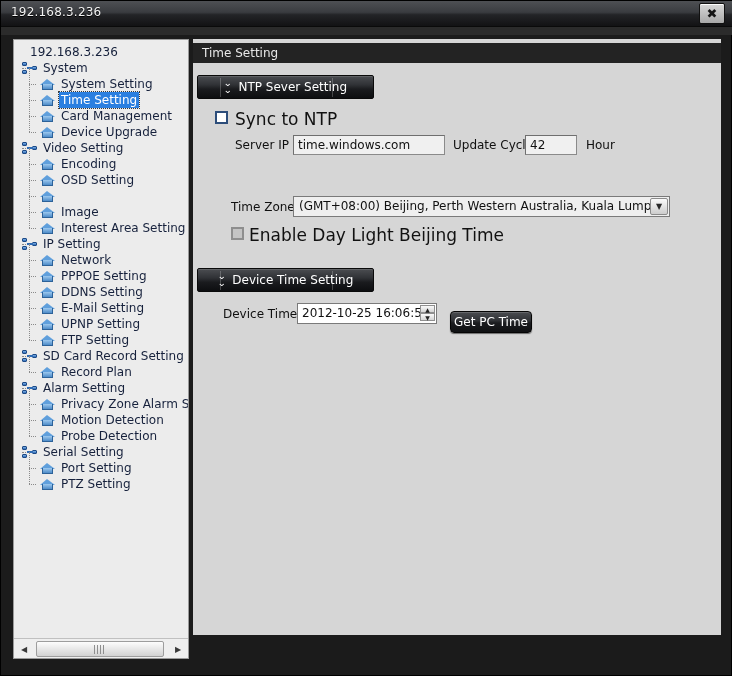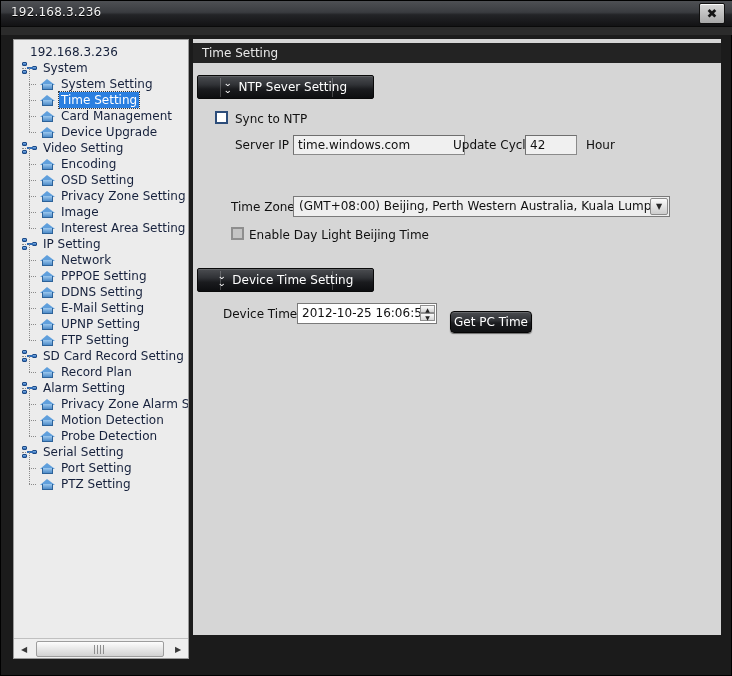--- a/index.html
+++ b/index.html
@@ -271,21 +271,21 @@
     border: 2px solid #2d4d7a;
     cursor: pointer;
   }
   .cbox.disabled {
     background: #c4c4c4;
     border: 2px solid #8e8e8e;
     cursor: default;
   }
   .cbox-label {
     position: absolute;
-    font-size: 12px;
+    font-size: 17px;
     color: #111;
     line-height: 14px;
   }
 
   
   #tz-combo {
     position: absolute; left: 100px; top: 157px;
     width: 377px; height: 21px;
     background: #efefef;
     border: 1px solid #7a7a7a;
@@ -435,21 +435,20 @@
             <span class="roof"></span>
             <span class="body"></span>
           </span>
           <span class="lbl">OSD Setting</span>
         </div>
         <div class="node leaf">
           <span class="ico-home">
             <span class="roof"></span>
             <span class="body"></span>
           </span>
-          <span class="lbl">Privacy Zone Setting</span>
         </div>
         <div class="node leaf">
           <span class="ico-home">
             <span class="roof"></span>
             <span class="body"></span>
           </span>
           <span class="lbl">Image</span>
         </div>
         <div class="node leaf">
           <span class="ico-home">
@@ -598,21 +597,21 @@
           <b>⌄</b>
           <b>⌄</b>
         </span>
       <span>NTP Sever Setting</span>
     </div>
 
     <div class="cbox" style="left:22px; top:72px;"></div>
     <div class="cbox-label" style="left:42px; top:73px;">Sync to NTP</div>
 
     <div class="flabel" style="left:42px; top:99px;">Server IP</div>
-    <div class="tinput" style="left:100px; top:96px; width:172px;">time.windows.com</div>
+    <div class="tinput" style="left:100px; top:96px; width:152px;">time.windows.com</div>
 
     <div class="flabel" style="left:260px; top:99px;">Update Cycle</div>
     <div class="tinput" style="left:332px; top:96px; width:52px;">42</div>
     <div class="flabel" style="left:393px; top:99px;">Hour</div>
 
     <div class="flabel" style="left:38px; top:161px;">Time Zone</div>
     <div id="tz-combo">
       <span class="txt">(GMT+08:00) Beijing, Perth Western Australia, Kuala Lumpur, Taipei</span>
       <span id="tz-arrow">▼</span>
     </div>

